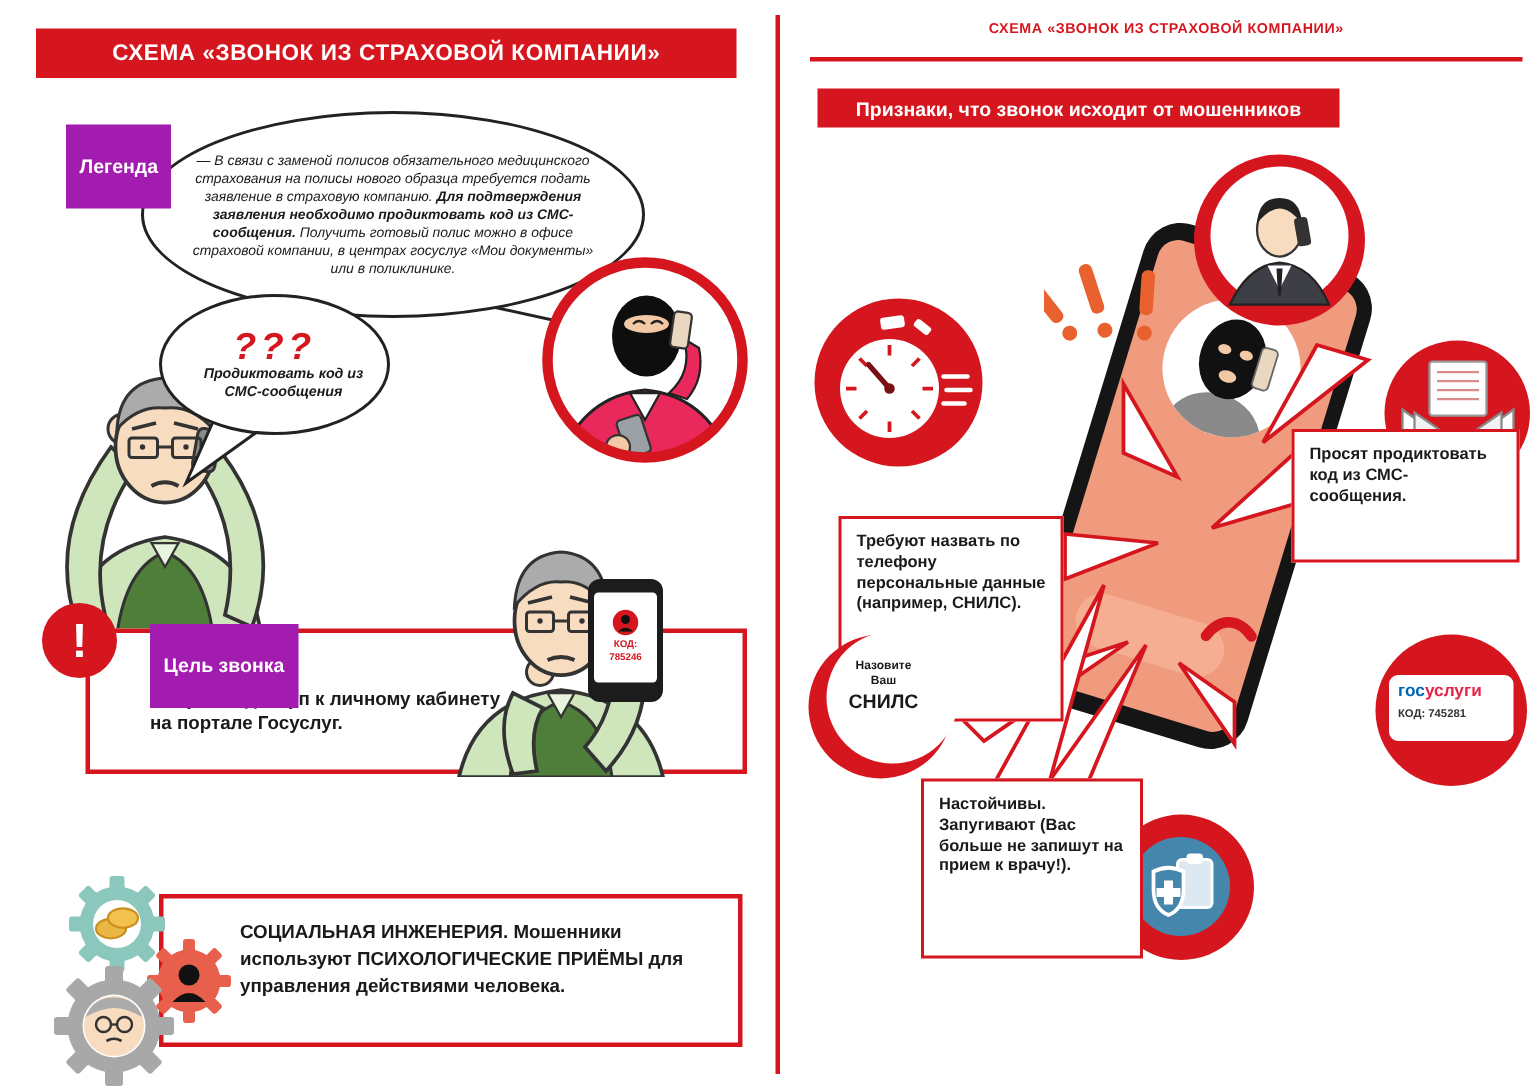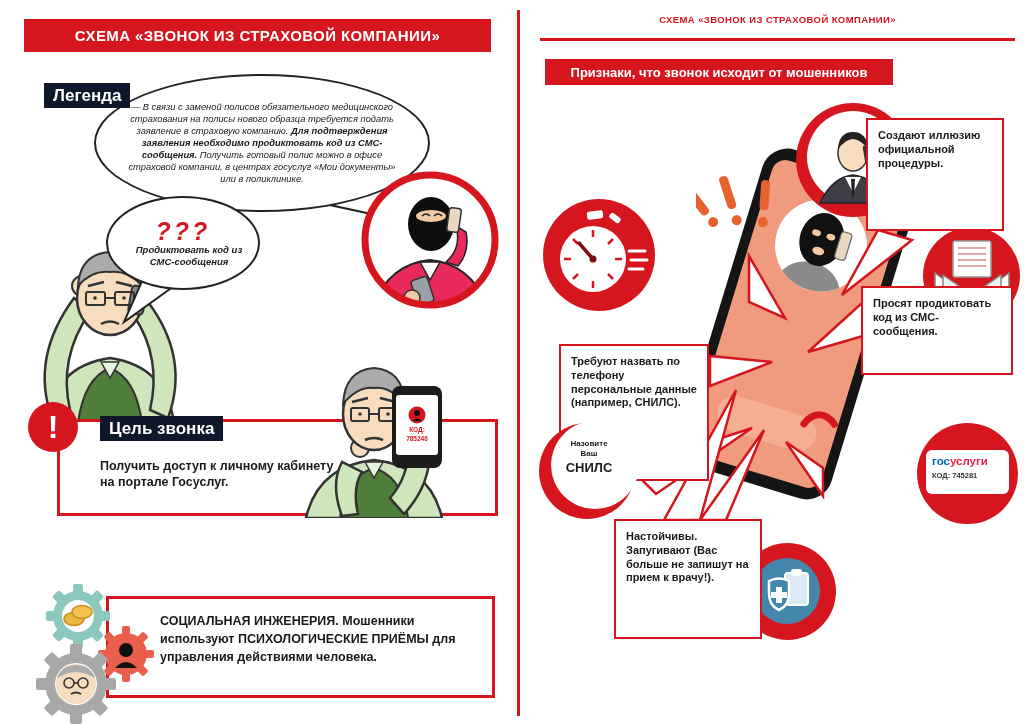--- a/index.html
+++ b/index.html
@@ -8,22 +8,22 @@
     font-family:"Liberation Sans","DejaVu Sans",sans-serif;color:#1a1a1a;
     overflow:hidden;margin:0 auto;
   }
   .abs{position:absolute;}
   .red{background:#D6161F;}
   .banner{
     position:absolute;background:#D6161F;color:#fff;font-weight:bold;
     display:flex;align-items:center;justify-content:center;text-align:center;
   }
   .tag{
-    position:absolute;background:#0f172a;color:#fff;font-weight:bold;
-    font-size:17px;padding:2px 9px;line-height:1.25;white-space:nowrap;z-index:6;
+    position:absolute;background:#a21caf;color:#fff;font-weight:bold;
+    font-size:13px;padding:20px 9px;line-height:1.25;white-space:nowrap;z-index:6;
   }
   .bubble{
     position:absolute;background:#fff;border:2px solid #222;border-radius:50%;
     display:flex;flex-direction:column;align-items:center;justify-content:center;
     text-align:center;z-index:3;
   }
   .callout{
     position:absolute;background:#fff;border:2.5px solid #D6161F;
     padding:9px 10px;font-weight:bold;font-size:11px;line-height:1.25;
     color:#1a1a1a;z-index:5;box-sizing:border-box;
@@ -261,23 +261,20 @@
     <svg width="114" height="114" viewBox="0 0 114 114">
       <circle cx="57" cy="54" r="46" fill="#fff"></circle>
       <path d="M24,100 Q36,74 57,72 Q79,74 90,100 Z" fill="#3E3E46" stroke="#222" stroke-width="1.5"></path>
       <polygon points="49,74 57,90 65,74" fill="#fff"></polygon>
       <polygon points="55,76 59,76 58,94 56,94" fill="#222"></polygon>
       <ellipse cx="57" cy="50" rx="15" ry="18" fill="#F7DCC0" stroke="#333" stroke-width="1.5"></ellipse>
       <path d="M42,46 Q43,29 57,29 Q71,29 72,46 Q64,36 57,36 Q50,36 42,46 Z" fill="#222"></path>
       <rect x="68" y="42" width="9" height="19" rx="2.5" fill="#333" transform="rotate(-10 72 52)"></rect>
     </svg>
   </div>
-  <div class="callout" style="left:866px;top:118px;width:138px;height:113px;">
-    <span>Создают иллюзию официальной процедуры.</span>
-  </div>
 
   <div class="rcirc" style="left:543px;top:199px;width:112px;height:112px;">
     <svg width="112" height="112" viewBox="0 0 112 112">
       <rect x="44" y="12" width="16" height="8" rx="2" fill="#fff" transform="rotate(-8 52 16)"></rect>
       <rect x="66" y="16" width="12" height="6" rx="2" fill="#fff" transform="rotate(38 72 19)"></rect>
       <circle cx="50" cy="60" r="33" fill="#fff"></circle>
       <g stroke="#D6161F" stroke-width="2.5">
         <line x1="50" y1="31" x2="50" y2="38"></line>
           <line x1="50" y1="82" x2="50" y2="89"></line>
         <line x1="21" y1="60" x2="28" y2="60"></line>

